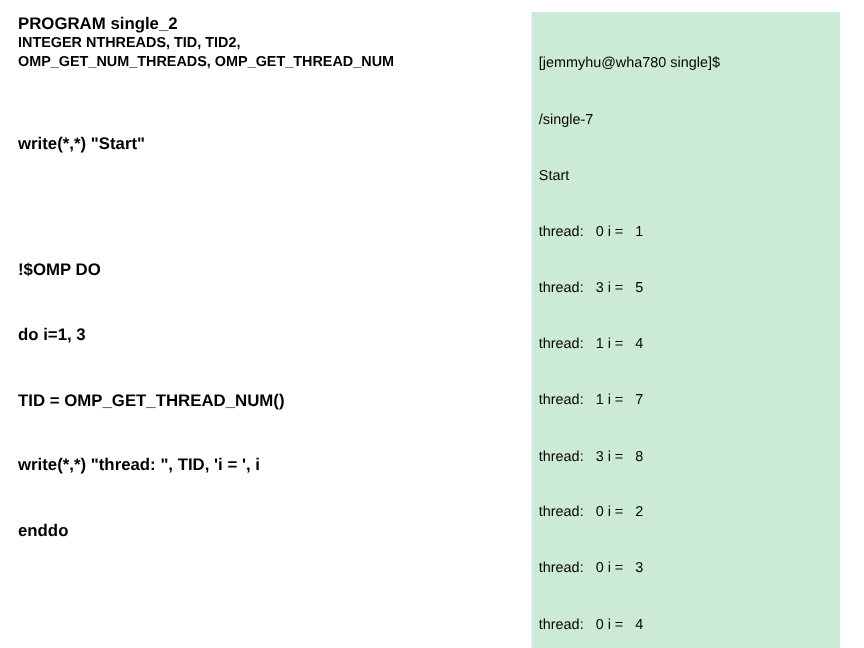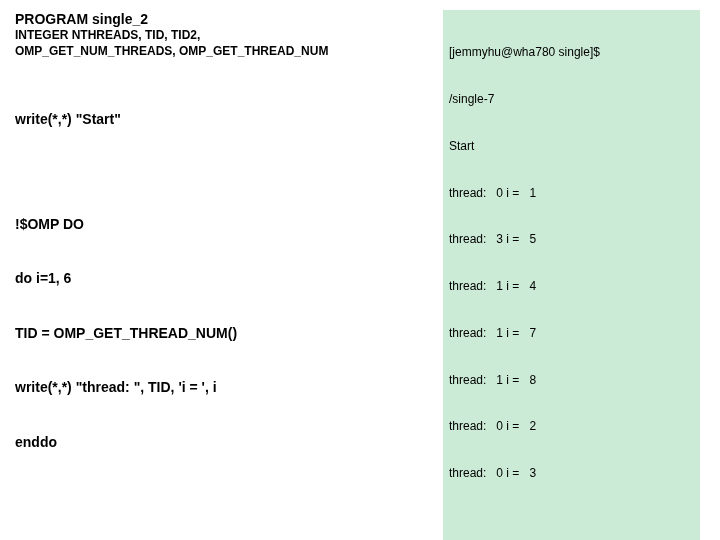--- a/index.html
+++ b/index.html
@@ -53,40 +53,41 @@
     <div class="title">PROGRAM single_2</div>
     <div class="decl">INTEGER NTHREADS, TID, TID2,</div>
     <div class="decl">OMP_GET_NUM_THREADS, OMP_GET_THREAD_NUM</div>
 
     <div class="block">
       <div>write(*,*) "Start"</div>
     </div>
 
     <div class="block">
       <div>!$OMP DO</div>
-      <div>do i=1, 6</div>
+      <div>do i=1, 3</div>
       <div>TID = OMP_GET_THREAD_NUM()</div>
       <div>write(*,*) "thread: ", TID, 'i = ', i</div>
       <div>enddo</div>
       
     </div>
 
   </div>
 
   <div class="right">
     <div>[jemmyhu@wha780 single]$</div>
     <div>/single-7</div>
     <div>Start</div>
     <div>thread:   0 i =   1</div>
     <div>thread:   3 i =   5</div>
     <div>thread:   1 i =   4</div>
     <div>thread:   1 i =   7</div>
-    <div>thread:   1 i =   8</div>
+    <div>thread:   3 i =   8</div>
     <div>thread:   0 i =   2</div>
     <div>thread:   0 i =   3</div>
+    <div>thread:   0 i =   4</div>
     
     
     
     
     
     
     
     
     
     

